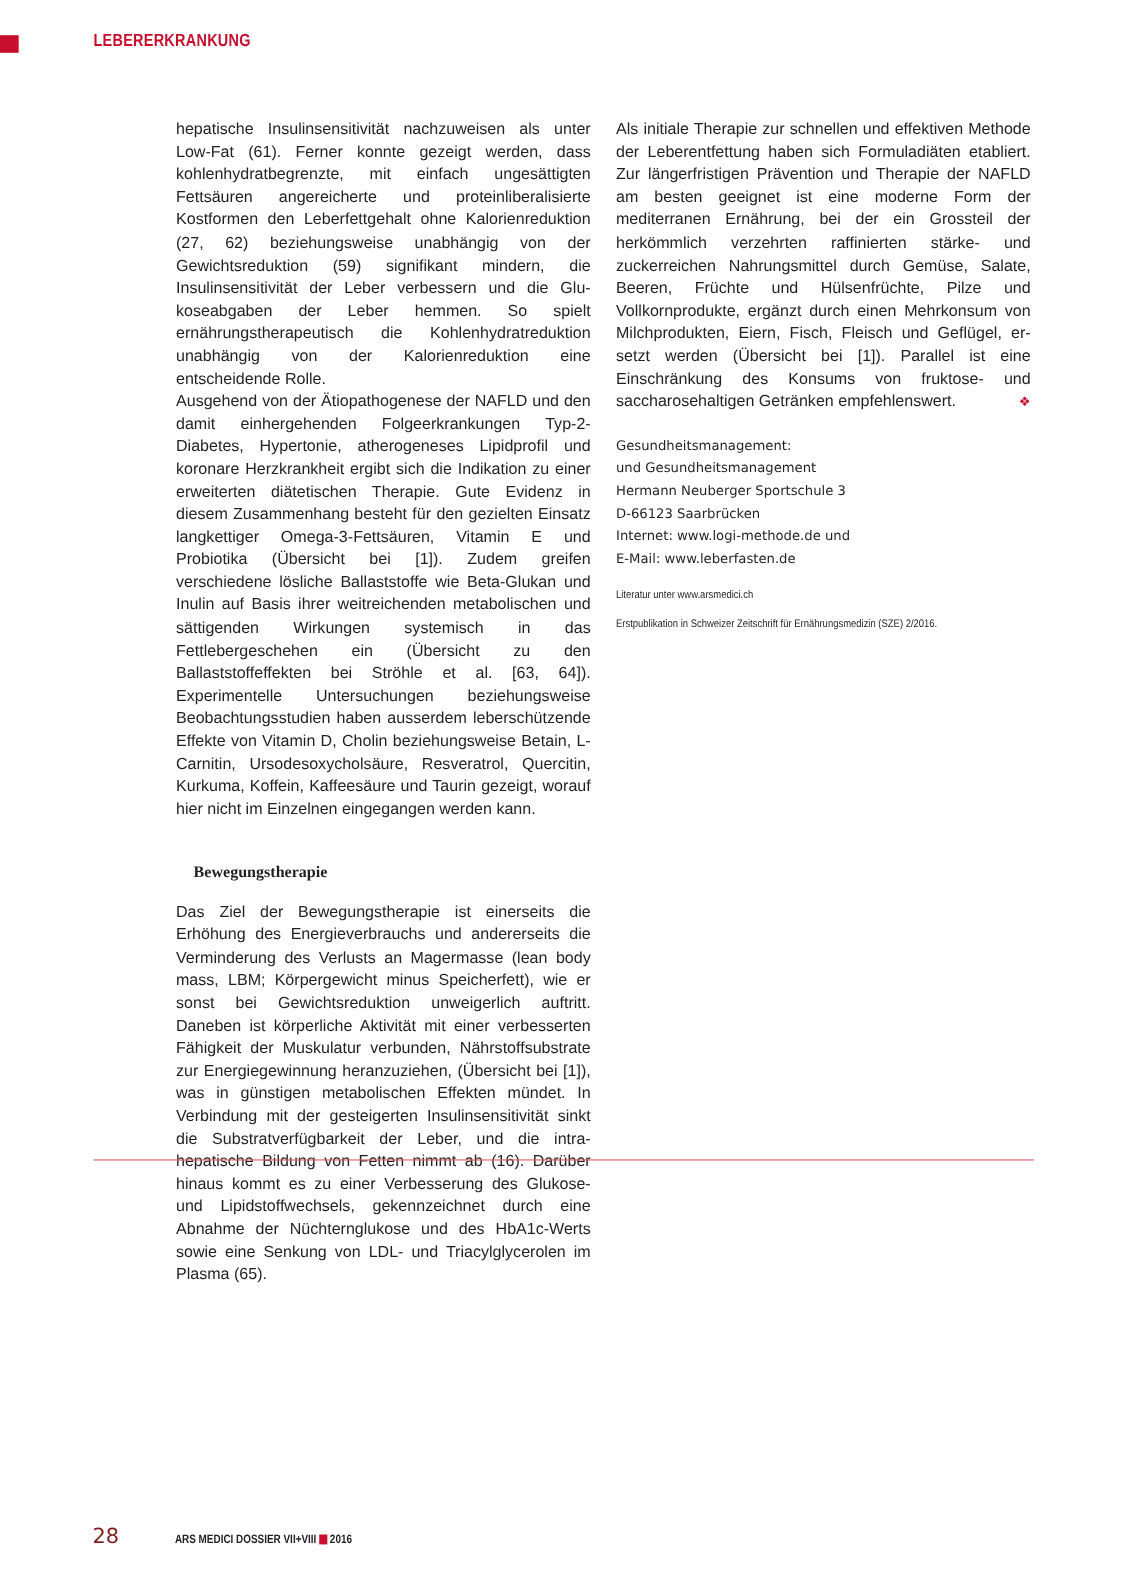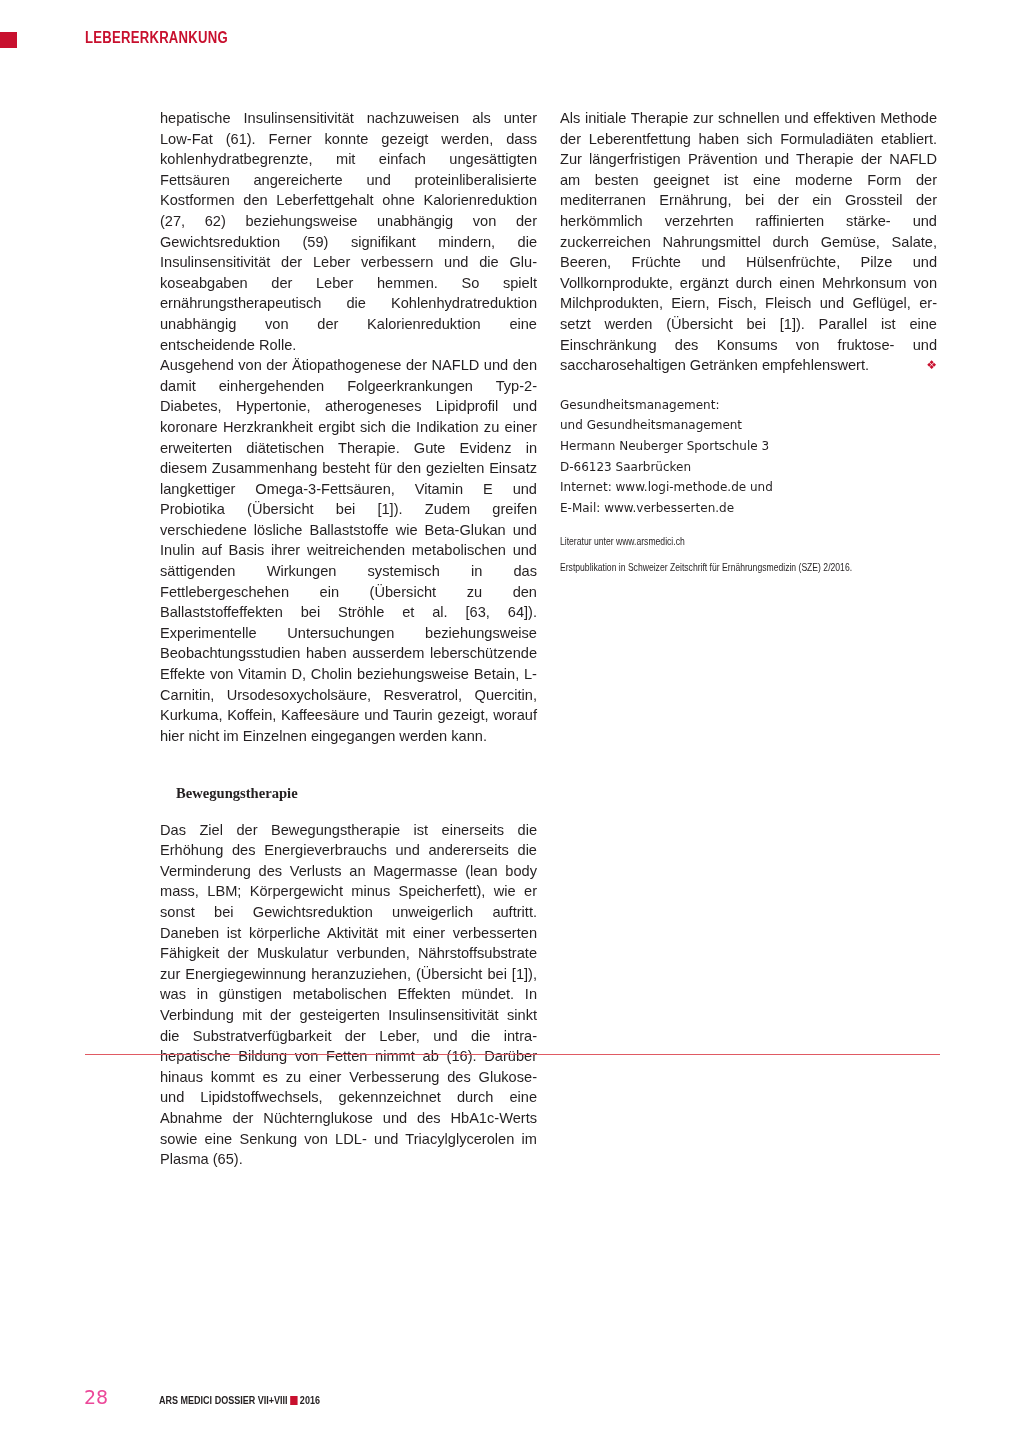--- a/index.html
+++ b/index.html
@@ -13,21 +13,21 @@
   .subhead-serif { font-family: "Liberation Serif", serif; font-weight: bold; font-size: 14.6px; line-height: 20.6px; margin: 16px; }
   .spacer { height: 20.6px; }
   .subhead-sans { font-family: "Liberation Sans", sans-serif; font-weight: bold; font-size: 13px; line-height: 20.6px; margin: 0; }
   .end-mark { float: right; color: #c8102e; font-size: 12px; line-height: 20.6px; }
   .address { margin-top: 19px; font-family: "DejaVu Sans", sans-serif; font-size: 12px; line-height: 20.6px; }
   .address div { white-space: nowrap; }
   .small-note { font-family: "Liberation Sans", sans-serif; font-size: 10px; line-height: 12px; transform: scaleX(0.86); transform-origin: left top; white-space: nowrap; }
   .lit { margin-top: 18px; }
   .erst { margin-top: 14px; }
   .rule { position: absolute; left: 85px; top: 1054px; width: 855px; height: 1px; background: #e05a63; }
-  .page-num { position: absolute; left: 84px; top: 1386px; font-family: "DejaVu Sans", sans-serif; font-size: 19px; color: #ec4899; }
+  .page-num { position: absolute; left: 84px; top: 1386px; font-family: "DejaVu Sans", sans-serif; font-size: 19px; color: #7f1d1d; }
   .footer-pub { position: absolute; left: 159px; top: 1394px; font-family: "Liberation Sans", sans-serif; font-weight: bold; font-size: 11px; color: #231f20; transform: scaleX(0.82); transform-origin: left top; white-space: nowrap; }
   .footer-square { display: inline-block; width: 9px; height: 9px; background: #c8102e; vertical-align: -1px; margin: 0 3px; }
 </style>
 </head>
 <body>
 
 <div class="header-marker"></div>
 <div class="section-title">LEBERERKRANKUNG</div>
 
 <div class="col col-left">
@@ -42,21 +42,21 @@
   <p class="body-text">
     <span>Als initiale Therapie zur schnellen und effektiven Methode der Leberentfettung haben sich Formuladiäten etabliert. Zur längerfristigen Prävention und Therapie der NAFLD am besten geeignet ist eine moderne Form der mediterranen Er­nährung, bei der ein Grossteil der herkömmlich verzehrten raffinierten stärke- und zuckerreichen Nahrungsmittel durch Gemüse, Salate, Beeren, Früchte und Hülsenfrüchte, Pilze und Vollkornprodukte, ergänzt durch einen Mehrkonsum von Milchprodukten, Eiern, Fisch, Fleisch und Geflügel, er­setzt werden (Übersicht bei [1]). Parallel ist eine Einschrän­kung des Konsums von fruktose- und saccharosehaltigen Getränken empfehlenswert.</span>
     <span class="end-mark">❖</span>
   </p>
   <div class="address">
     <div>Gesundheitsmanagement:</div>
     <div>und Gesundheitsmanagement</div>
     <div>Hermann Neuberger Sportschule 3</div>
     <div>D-66123 Saarbrücken</div>
     <div>Internet: www.logi-methode.de und</div>
-    <div>E-Mail: www.verbesserten.de</div>
+    <div>E-Mail: www.leberfasten.de</div>
   </div>
   <div class="small-note lit">Literatur unter www.arsmedici.ch</div>
   <div class="small-note erst">Erstpublikation in Schweizer Zeitschrift für Ernährungsmedizin (SZE) 2/2016.</div>
 </div>
 
 <div class="rule"></div>
 
 <div class="page-num">28</div>
 <div class="footer-pub">
   <span>ARS MEDICI DOSSIER VII+VIII</span><span class="footer-square"></span><span>2016</span>

